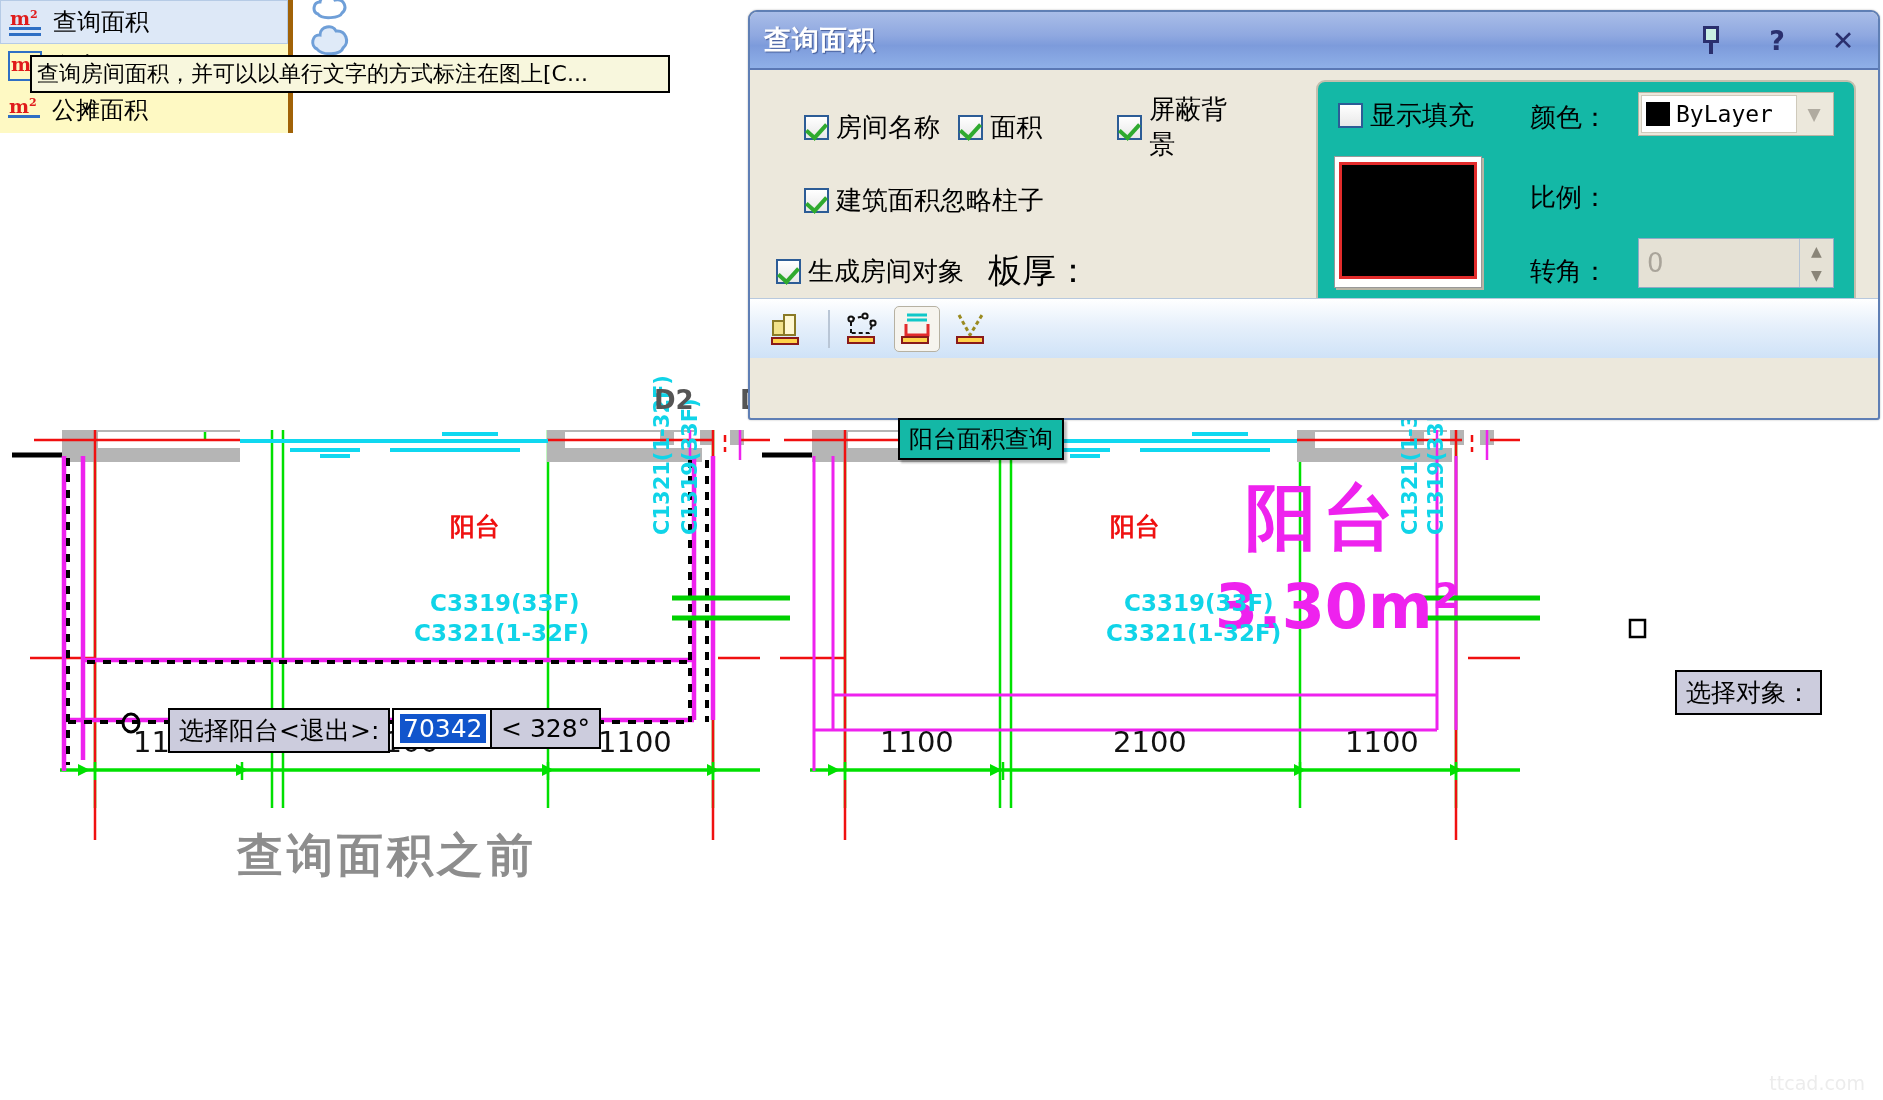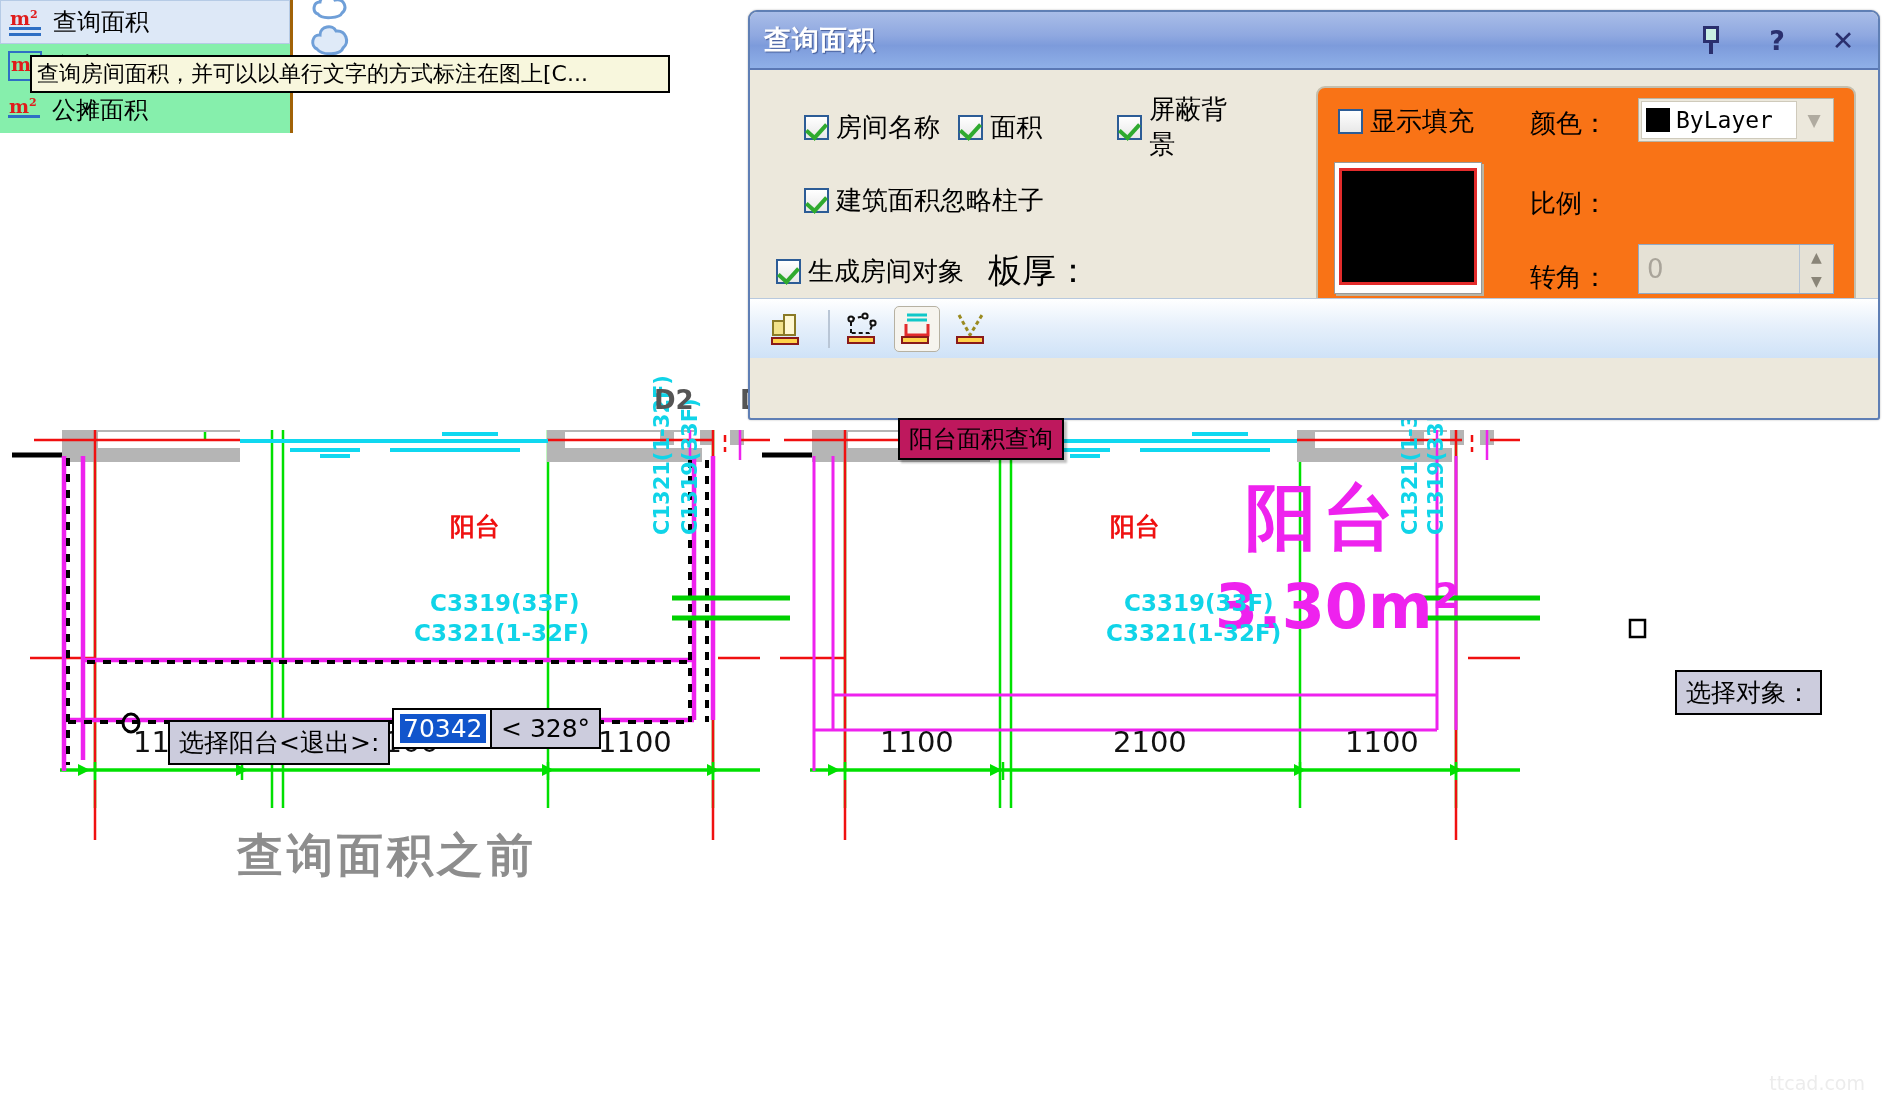--- a/index.html
+++ b/index.html
@@ -8,22 +8,22 @@
     width:1883px; height:1100px;
     background:#ffffff;
     font-family:"DejaVu Sans","Liberation Sans",sans-serif;
     position:relative; overflow:hidden;
   }
   .abs { position:absolute; }
 
   
   #menu-panel{
     left:0; top:0; width:293px; height:133px;
-    background:#86efac;
-    border-right:3px solid #a16207;
+    background:#fef9c3;
+    border-right:5px solid #a16207;
   }
   .menu-item{
     display:flex; align-items:center; height:44px;
     padding-left:8px; gap:10px;
     font-size:24px; color:#000;
     font-family:"DejaVu Sans","Liberation Sans",sans-serif;
   }
   .menu-item.selected{ background:#dde8f7; border:1px solid #b6cbe6; }
   .m2-icon{
     width:34px; height:30px; position:relative; flex:0 0 34px;
@@ -115,22 +115,22 @@
   #banhou-label{ font-size:34px; color:#000; margin-left:14px;}
   #banhou-input{
     width:185px; height:53px; background:#fff;
     border:2px solid #7a99bd; font-size:27px;
     padding:0 9px; color:#000; outline:none;
     font-family:"DejaVu Sans","Liberation Sans",sans-serif;
   }
 
   
   #right-group{
-    position:absolute; left:566px; top:16px; width:540px; height:248px;
-    border:2px solid #c4bfae; border-radius:9px; background:#f97316;
+    position:absolute; left:566px; top:10px; width:540px; height:248px;
+    border:2px solid #c4bfae; border-radius:9px; background:#14b8a6;
   }
   #show-fill{ position:absolute; left:20px; top:16px;}
   #color-label{ position:absolute; left:212px; top:18px; font-size:26px;}
   #color-combo{
     position:absolute; left:320px; top:10px; width:196px; height:44px;
     background:#ece8dc; border:1px solid #b9b4a4; display:flex; align-items:center;
     padding:2px;
   }
   #color-combo .inner{
     flex:1; height:38px; background:#fff; display:flex; align-items:center; gap:6px;
@@ -175,21 +175,21 @@
   }
   .tool-btn{
     width:46px;height:46px; margin-right:8px; cursor:pointer;
     display:flex;align-items:center;justify-content:center; position:relative;
   }
   .tool-btn.active{ border:1px solid #b6b1a2; border-radius:5px; background:#f6f4ee;}
   .tool-sep{ width:2px; height:38px; background:#b9c6d6; margin:0 10px;}
 
   #tooltip-balcony{
     position:absolute; left:898px; top:418px; z-index:30;
-    background:#be185d; border:2px solid #000;
+    background:#14b8a6; border:2px solid #000;
     font-size:24px; padding:3px 9px; white-space:nowrap;
     box-shadow:3px 3px 2px rgba(0,0,0,.25);
   }
 
   
   #cad{
     left:0; top:430px; width:1883px; height:670px; background:#fff;
   }
   .cadtext{ position:absolute; white-space:nowrap; font-weight:bold;}
   .dimnum{
@@ -576,21 +576,21 @@
   <span class="cadtext cyan" style="left:414px; top:190px; font-size:23px;">C3321(1-32F)</span>
   <span class="cadtext cyan" style="left:650px; top:105px; font-size:21px; transform:rotate(-90deg); transform-origin:left top;">C1321(1-32F)</span>
   <span class="cadtext cyan" style="left:678px; top:105px; font-size:21px; transform:rotate(-90deg); transform-origin:left top;">C1319(33F)</span>
   <span class="cadtext" style="left:654px; top:-45px; font-size:26px; color:#555;">D2</span>
   <span class="cadtext" style="left:740px; top:-45px; font-size:26px; color:#555;">D1</span>
 
   <span class="dimnum" style="left:133px; top:295px;">1100</span>
   <span class="dimnum" style="left:365px; top:295px;">2100</span>
   <span class="dimnum" style="left:598px; top:295px;">1100</span>
 
-  <div class="cmdbox" style="left:168px; top:290px;">选择阳台&lt;退出&gt;:</div>
+  <div class="cmdbox" style="left:168px; top:278px;">选择阳台&lt;退出&gt;:</div>
   <div class="cmdinput" style="left:392px; top:278px;">
     <span>70342</span>
   </div>
   <div class="cmdbox" style="left:490px; top:278px;">&lt; 328°</div>
 
   
   <span class="cadtext redlbl" style="left:1110px; top:80px; font-size:25px;">阳台</span>
   <span class="cadtext magenta" style="left:1245px; top:40px; font-size:72px; letter-spacing:6px;">阳台</span>
   <span class="cadtext magenta" style="left:1215px; top:140px; font-size:62px;">3.30m²</span>
   <span class="cadtext cyan" style="left:1124px; top:160px; font-size:23px;">C3319(33F)</span>

